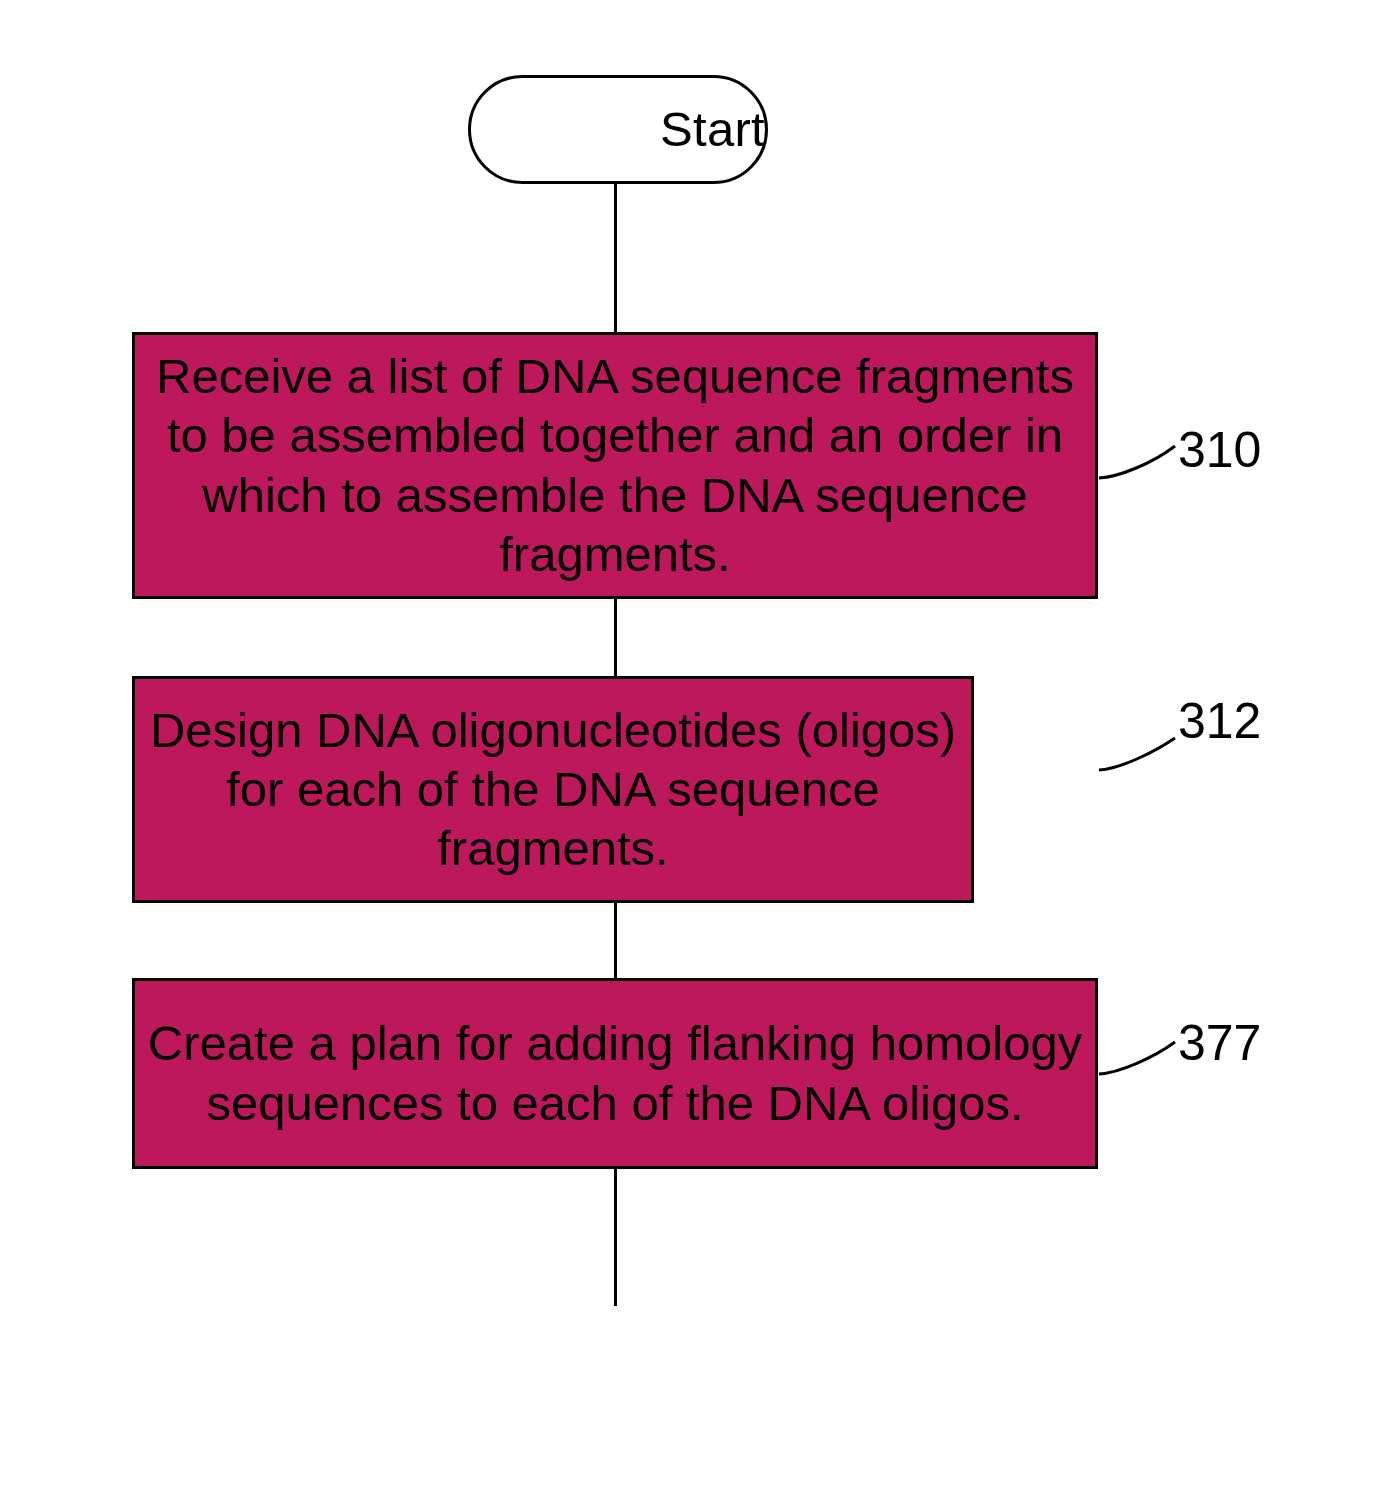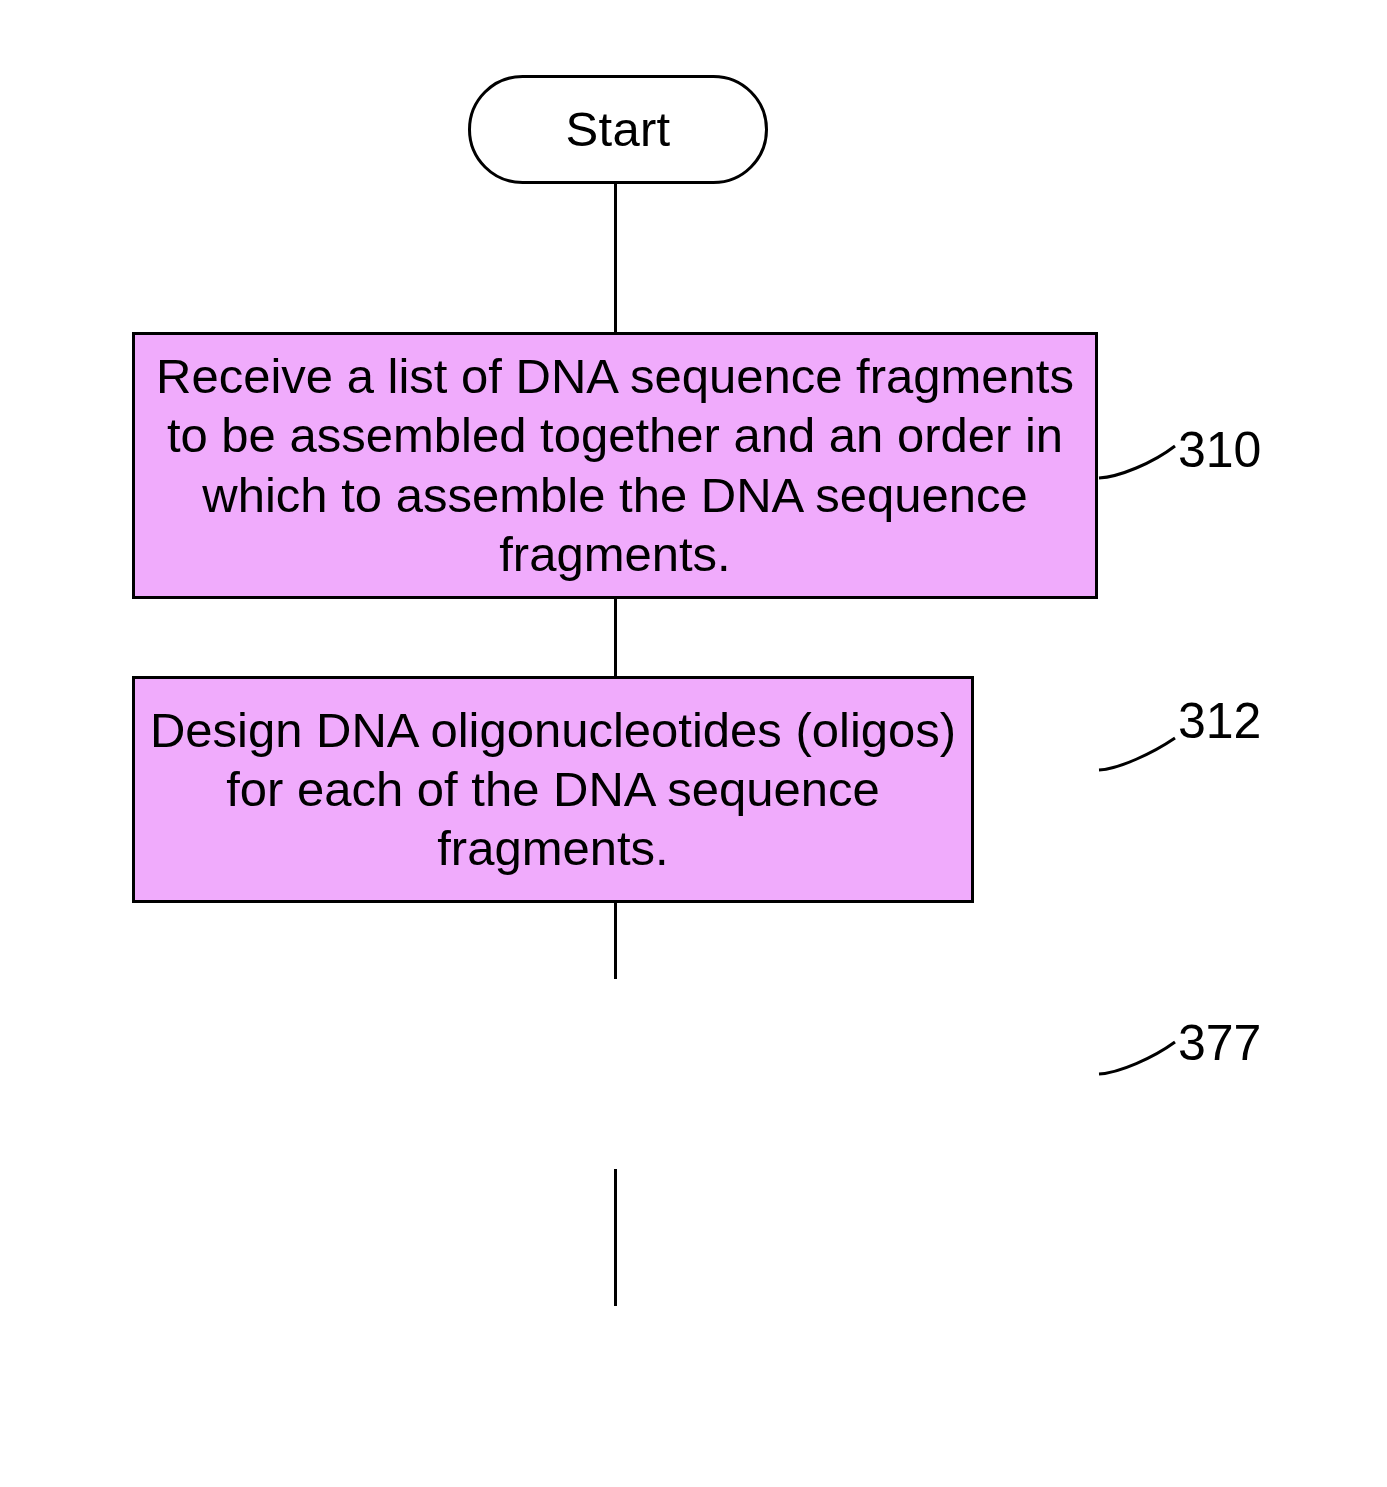--- a/index.html
+++ b/index.html
@@ -21,36 +21,36 @@
 
   
   .terminal {
     position: absolute;
     box-sizing: border-box;
     border: 3px solid #000000;
     border-radius: 200px;
     background: #ffffff;
     display: flex;
     align-items: center;
-    justify-content: center;
+    justify-content: flex-end;
   }
   .terminal .label {
     font-size: 49px;
     line-height: 1.05;
     letter-spacing: 0.3px;
     color: #000000;
     white-space: nowrap;
   }
 
   
   .process {
     position: absolute;
     box-sizing: border-box;
     border: 3px solid #000000;
-    background: #f0abfc;
+    background: #be185d;
     display: flex;
     align-items: center;
     justify-content: center;
   }
   .process .label {
     font-size: 49px;
     line-height: 1.21;
     text-align: center;
     color: #000000;
     padding: 0 6px;
@@ -102,20 +102,23 @@
     <span class="label" style="max-width:900px;">Design DNA oligonucleotides (oligos) for each of the DNA sequence fragments.</span>
   </div>
 
   <svg class="leader" style="left:1097px; top:708px; width:120px; height:80px;" viewBox="0 0 120 80">
     <path d="M 2 62 C 22 61, 56 45, 78 30" fill="none" stroke="#000000" stroke-width="3"></path>
   </svg>
   <div class="refnum" style="left:1178px; top:696px;text-align:center;">312</div>
 
   <div class="connector" style="left:614px; top:903px; height:76px;"></div>
 
+  <div class="process" style="left:132px; top:978px; width:966px; height:191px;">
+    <span class="label" style="max-width:952px;">Create a plan for adding flanking homology sequences to each of the DNA oligos.</span>
+  </div>
 
   <svg class="leader" style="left:1097px; top:1000px; width:120px; height:80px;" viewBox="0 0 120 80">
     <path d="M 2 74 C 22 73, 56 58, 78 42" fill="none" stroke="#000000" stroke-width="3"></path>
   </svg>
   <div class="refnum" style="left:1178px; top:1018px;">377</div>
 
   <div class="connector" style="left:614px; top:1169px; height:137px;"></div>
 
 
 </div>

